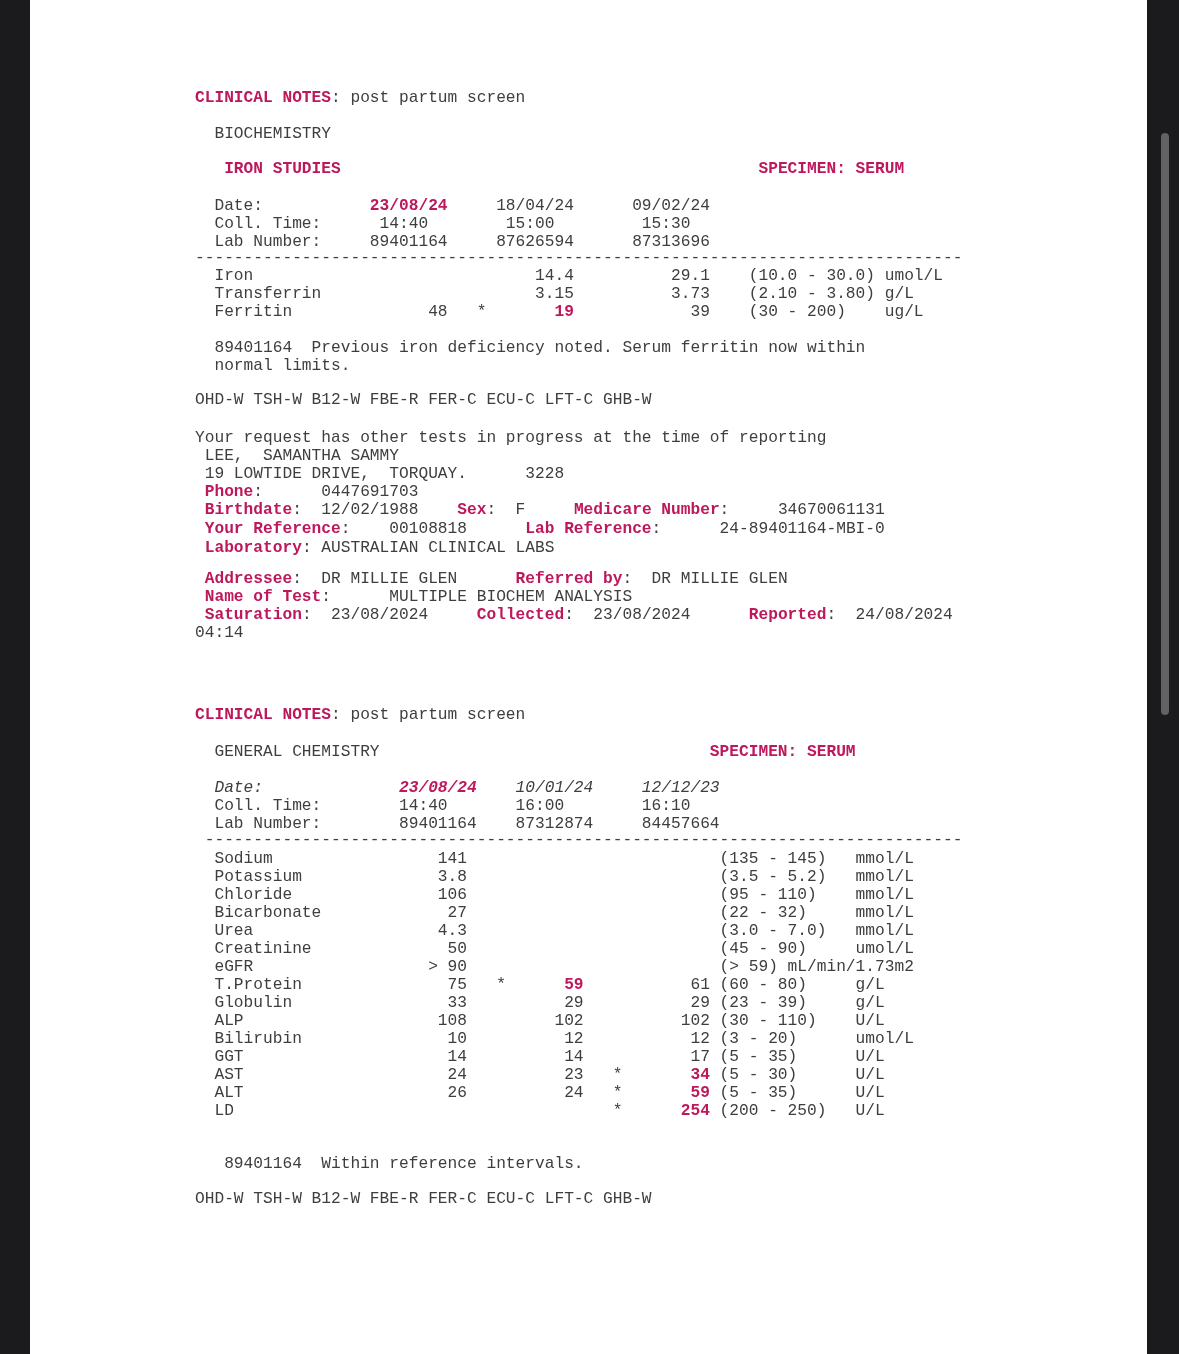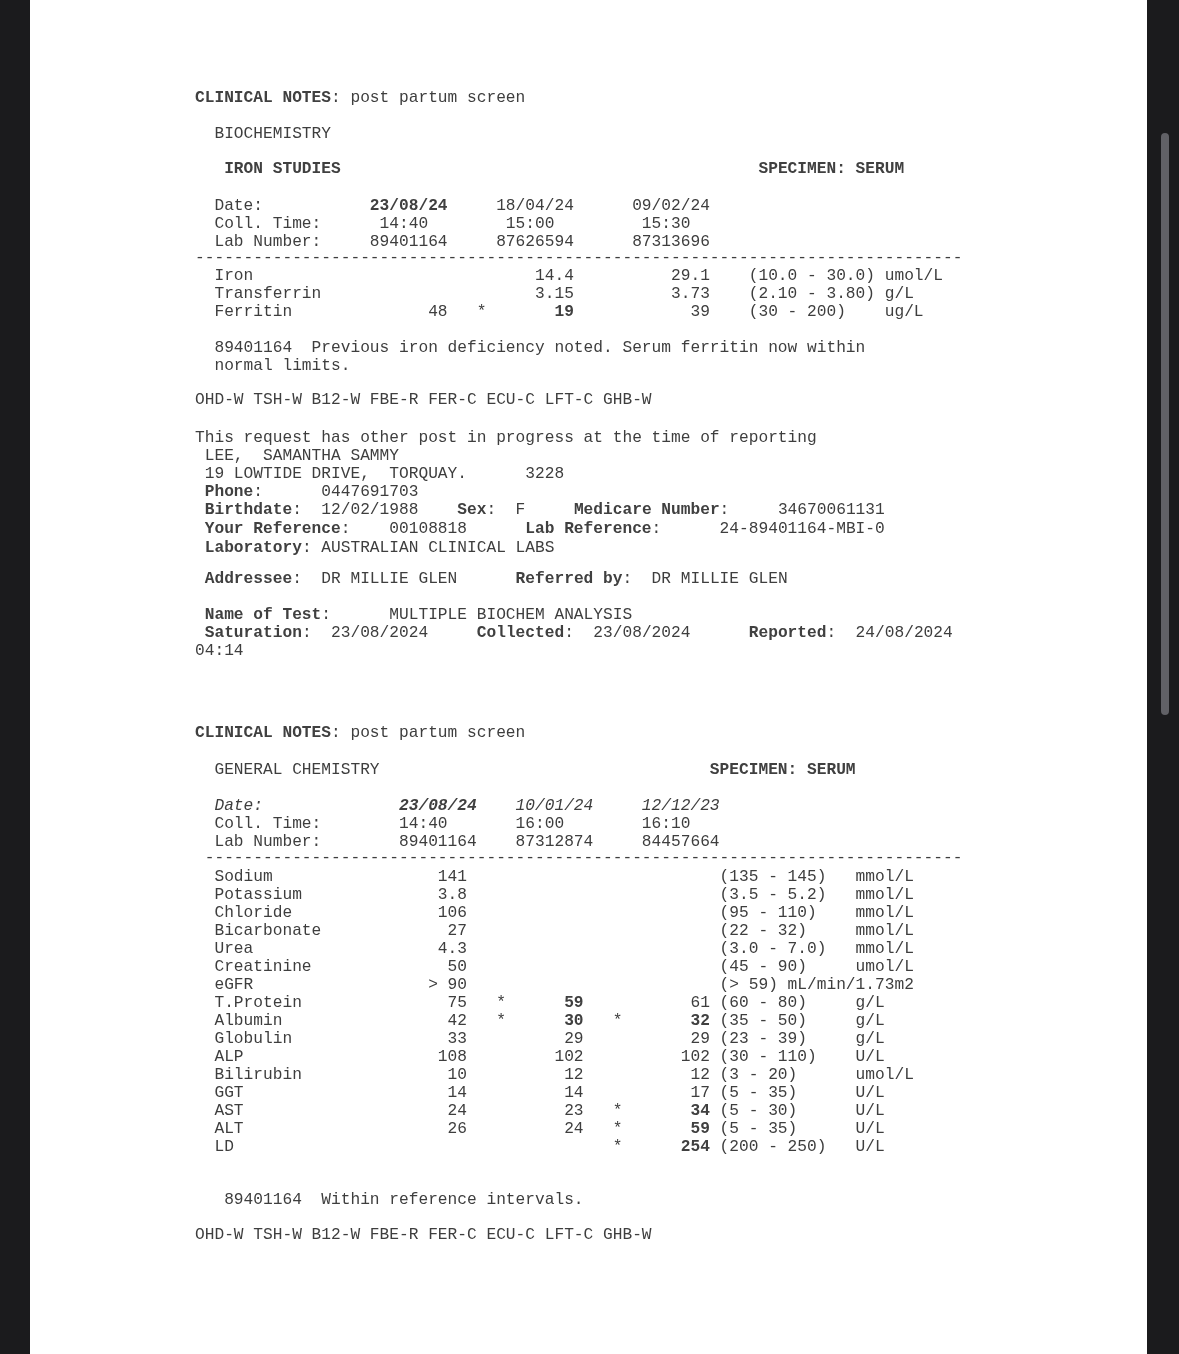--- a/index.html
+++ b/index.html
@@ -30,21 +30,21 @@
     overflow: hidden;
   }
   .line {
     white-space: pre;
     font-size: 16.2px;
     line-height: 18px;
     height: 18px;
     color: #3e3e3e;
     letter-spacing: 0;
   }
-  .line .b { font-weight: bold; color: #404040; }
+  .line .b { font-weight: bold; color: #be185d; }
 </style>
 </head>
 <body>
 
 <div class="window">
   <div class="chrome-left"></div>
   <div class="paper">
     <div id="report-text">
         <div class="line"><span class="b">CLINICAL NOTES</span><span>: post partum screen</span></div>
         <div class="line" style="margin-top: 18px;"><span>  BIOCHEMISTRY</span></div>
@@ -52,46 +52,45 @@
         <div class="line" style="margin-top: 19px;"><span>  Date:           </span><span class="b">23/08/24</span><span>     18/04/24      09/02/24</span></div>
         <div class="line"><span>  Coll. Time:      14:40        15:00         15:30</span></div>
         <div class="line"><span>  Lab Number:     89401164     87626594      87313696</span></div>
         <div class="line" style="margin-top: -2px;"><span>-------------------------------------------------------------------------------</span></div>
         <div class="line"><span>  Iron                             14.4          29.1    (10.0 - 30.0) umol/L</span></div>
         <div class="line"><span>  Transferrin                      3.15          3.73    (2.10 - 3.80) g/L</span></div>
         <div class="line"><span>  Ferritin              48   *       </span><span class="b">19</span><span>            39    (30 - 200)    ug/L</span></div>
         <div class="line" style="margin-top: 18px;"><span>  89401164  Previous iron deficiency noted. Serum ferritin now within</span></div>
         <div class="line"><span>  normal limits.</span></div>
         <div class="line" style="margin-top: 16px;"><span>OHD-W TSH-W B12-W FBE-R FER-C ECU-C LFT-C GHB-W</span></div>
-        <div class="line" style="margin-top: 20px;"><span>This request has other post in progress at the time of reporting</span></div>
+        <div class="line" style="margin-top: 20px;"><span>Your request has other tests in progress at the time of reporting</span></div>
         <div class="line"><span> LEE,  SAMANTHA SAMMY</span></div>
         <div class="line"><span> 19 LOWTIDE DRIVE,  TORQUAY.      3228</span></div>
         <div class="line"><span> </span><span class="b">Phone</span><span>:      0447691703</span></div>
         <div class="line"><span> </span><span class="b">Birthdate</span><span>:  12/02/1988    </span><span class="b">Sex</span><span>:  F     </span><span class="b">Medicare Number</span><span>:     34670061131</span></div>
         <div class="line" style="margin-top: 1px;"><span> </span><span class="b">Your Reference</span><span>:    00108818      </span><span class="b">Lab Reference</span><span>:      24-89401164-MBI-0</span></div>
         <div class="line" style="margin-top: 1px;"><span> </span><span class="b">Laboratory</span><span>: AUSTRALIAN CLINICAL LABS</span></div>
         <div class="line" style="margin-top: 13px;"><span> </span><span class="b">Addressee</span><span>:  DR MILLIE GLEN      </span><span class="b">Referred by</span><span>:  DR MILLIE GLEN</span></div>
-        <div class="line" style="margin-top: 18px;"><span> </span><span class="b">Name of Test</span><span>:      MULTIPLE BIOCHEM ANALYSIS</span></div>
+        <div class="line" style=""><span> </span><span class="b">Name of Test</span><span>:      MULTIPLE BIOCHEM ANALYSIS</span></div>
         <div class="line"><span> </span><span class="b">Saturation</span><span>:  23/08/2024     </span><span class="b">Collected</span><span>:  23/08/2024      </span><span class="b">Reported</span><span>:  24/08/2024</span></div>
         <div class="line"><span>04:14</span></div>
         <div class="line" style="margin-top: 64px;"><span class="b">CLINICAL NOTES</span><span>: post partum screen</span></div>
         <div class="line" style="margin-top: 19px;"><span>  GENERAL CHEMISTRY                                  </span><span class="b">SPECIMEN: SERUM</span></div>
         <div class="line" style="margin-top: 18px; font-style: italic;"><span>  Date:              </span><span class="b">23/08/24</span><span>    10/01/24     12/12/23</span></div>
         <div class="line"><span>  Coll. Time:        14:40       16:00        16:10</span></div>
         <div class="line"><span>  Lab Number:        89401164    87312874     84457664</span></div>
         <div class="line" style="margin-top: -2px;"><span> ------------------------------------------------------------------------------</span></div>
         <div class="line" style="margin-top: 1px;"><span>  Sodium                 141                          (135 - 145)   mmol/L</span></div>
         <div class="line"><span>  Potassium              3.8                          (3.5 - 5.2)   mmol/L</span></div>
         <div class="line"><span>  Chloride               106                          (95 - 110)    mmol/L</span></div>
         <div class="line"><span>  Bicarbonate             27                          (22 - 32)     mmol/L</span></div>
         <div class="line"><span>  Urea                   4.3                          (3.0 - 7.0)   mmol/L</span></div>
         <div class="line"><span>  Creatinine              50                          (45 - 90)     umol/L</span></div>
         <div class="line"><span>  eGFR                  &gt; 90                          (&gt; 59) mL/min/1.73m2</span></div>
         <div class="line"><span>  T.Protein               75   *      </span><span class="b">59</span><span>           61 (60 - 80)     g/L</span></div>
-        <div class="line"><span>  Albumin                 42   *      </span><span class="b">30</span><span>   *       </span><span class="b">32</span><span> (35 - 50)     g/L</span></div>
         <div class="line"><span>  Globulin                33          29           29 (23 - 39)     g/L</span></div>
         <div class="line"><span>  ALP                    108         102          102 (30 - 110)    U/L</span></div>
         <div class="line"><span>  Bilirubin               10          12           12 (3 - 20)      umol/L</span></div>
         <div class="line"><span>  GGT                     14          14           17 (5 - 35)      U/L</span></div>
         <div class="line"><span>  AST                     24          23   *       </span><span class="b">34</span><span> (5 - 30)      U/L</span></div>
         <div class="line"><span>  ALT                     26          24   *       </span><span class="b">59</span><span> (5 - 35)      U/L</span></div>
         <div class="line"><span>  LD                                       *      </span><span class="b">254</span><span> (200 - 250)   U/L</span></div>
         <div class="line" style="margin-top: 35px;"><span>   89401164  Within reference intervals.</span></div>
         <div class="line" style="margin-top: 17px;"><span>OHD-W TSH-W B12-W FBE-R FER-C ECU-C LFT-C GHB-W</span></div>
       </div>

